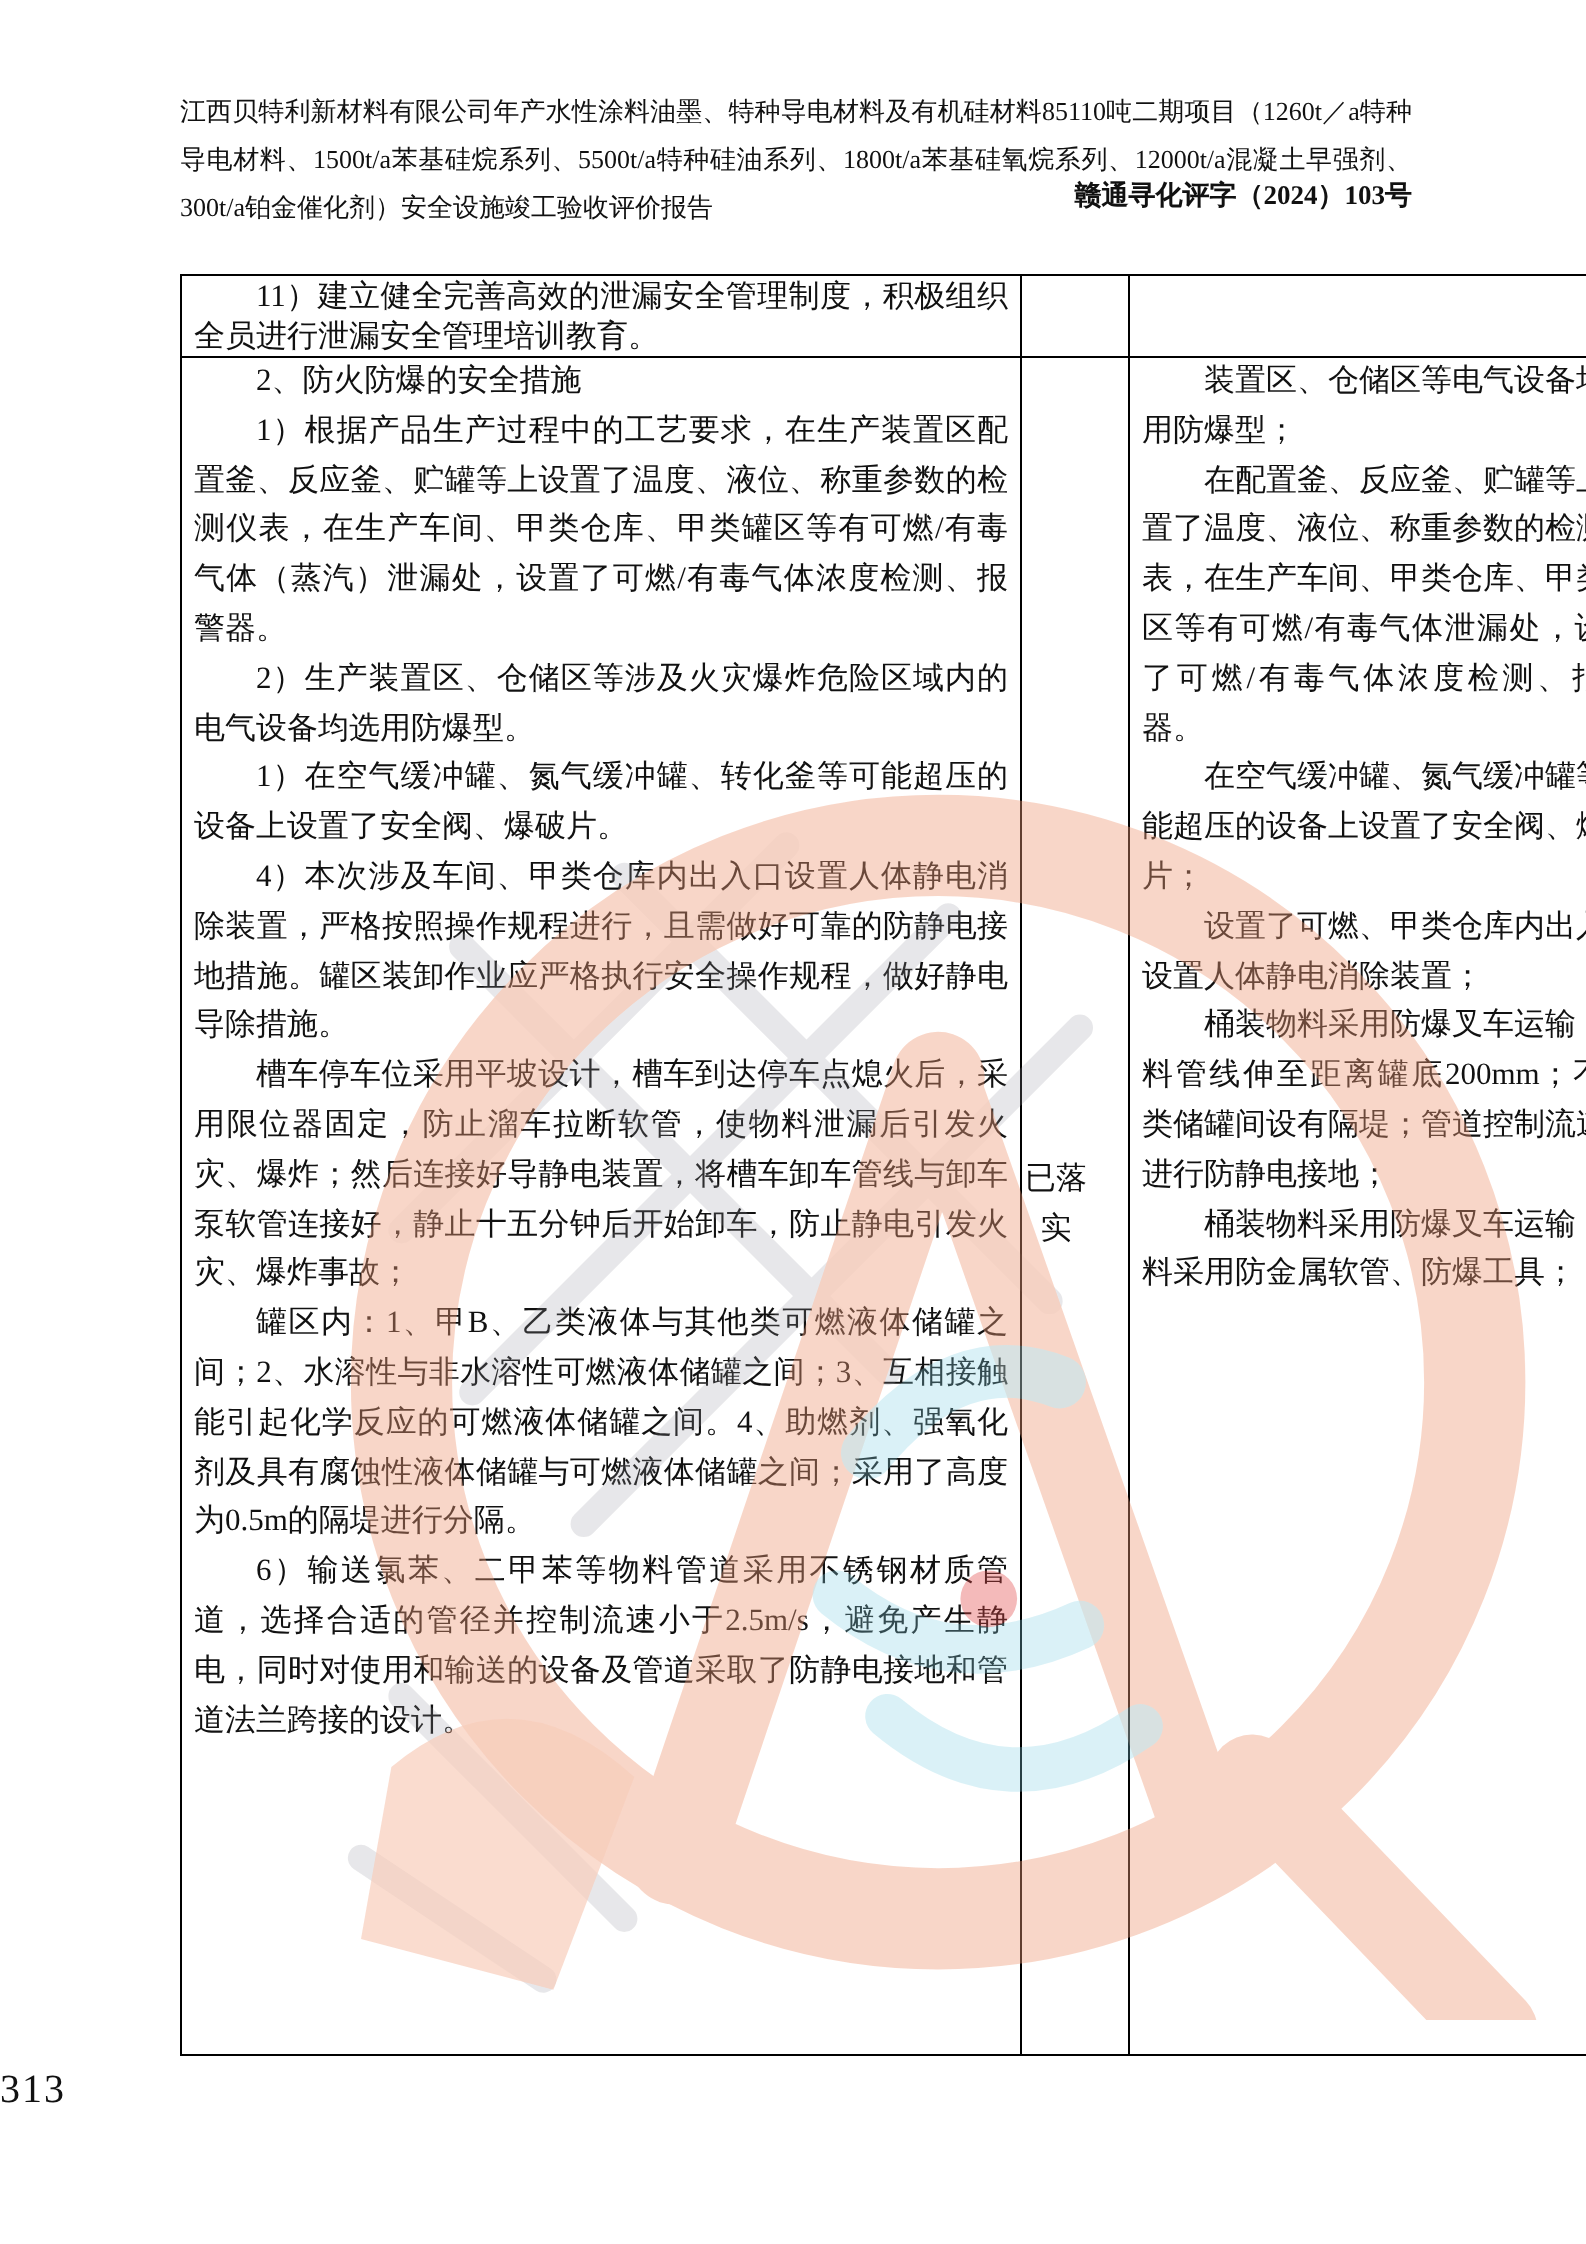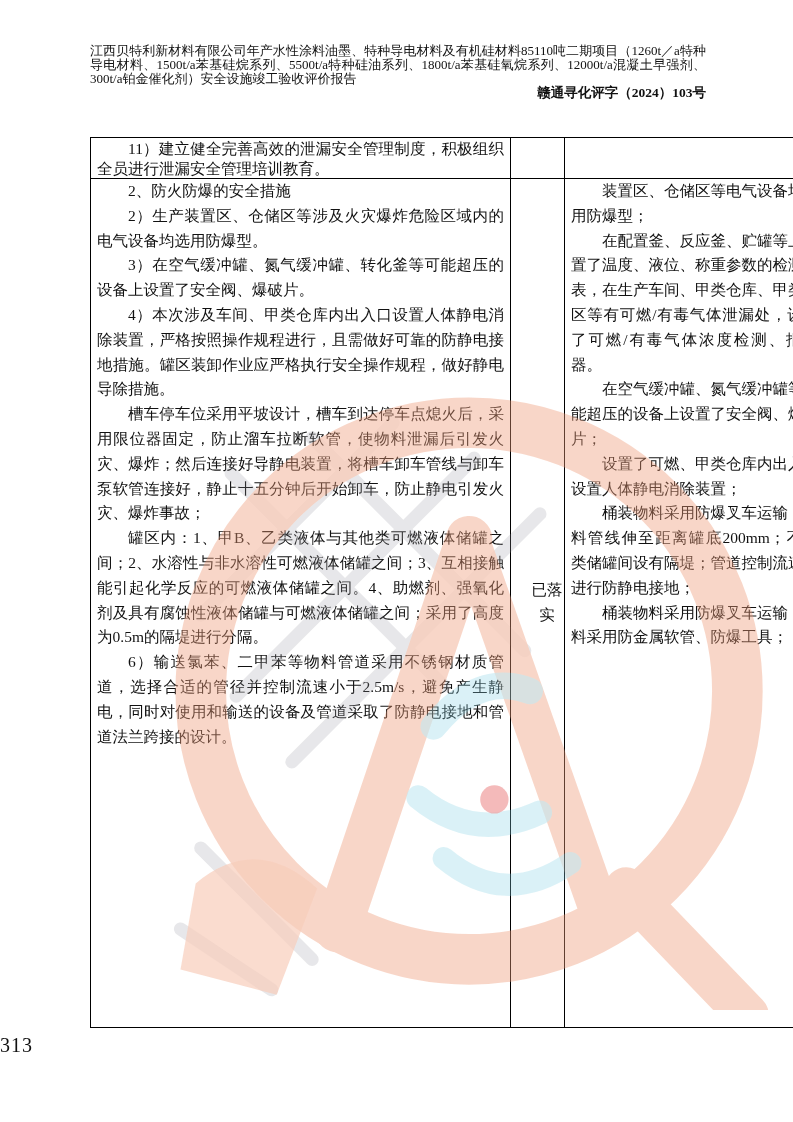--- a/index.html
+++ b/index.html
@@ -4,21 +4,21 @@
 <style>
   html,body{margin:0;padding:0;}
   body{
     width:793px;height:1122px;position:relative;overflow:hidden;
     background:#ffffff;color:#111;
     font-family:"Liberation Serif","DejaVu Serif",serif;
   }
   
   .header{
     position:absolute;left:90px;top:44px;width:616px;
-    font-size:13px;line-height:14px;text-align:justify;
+    font-size:13px;line-height:24px;text-align:justify;
     z-index:2;
   }
   .doc-number{
     position:absolute;right:0;top:42px;
     font-weight:bold;font-size:13.5px;white-space:nowrap;
     background:transparent;
   }
   
   .doc-table{
     position:absolute;left:90px;top:137px;width:736px;height:891px;
@@ -28,21 +28,21 @@
   }
   .trow{display:grid;grid-template-columns:419px 54px 1fr;min-height:0;}
   .c{
     box-sizing:border-box;overflow:hidden;min-height:0;
     padding:0 6px;
     font-size:15.5px;line-height:24.8px;text-align:justify;
   }
   .c-mid,.c-right{border-left:1px solid #000;}
   .r1 .c{border-bottom:1px solid #000;line-height:19.5px;padding-top:1px;}
   .para{margin:0;text-indent:2em;}
-  .c-mid{display:flex;align-items:center;justify-content:flex-end;padding:0;}
+  .c-mid{display:flex;align-items:center;justify-content:flex-start;padding:0;}
   .status{display:block;width:2.2em;text-align:center;}
   
   .page-number{
     position:absolute;left:0;right:0;top:1034px;text-align:left;
     font-size:20px;letter-spacing:1px;z-index:2;
   }
   
   .watermark{
     position:absolute;left:140px;top:362px;width:648px;height:648px;
     z-index:3;pointer-events:none;opacity:.5;
@@ -60,22 +60,23 @@
   <div class="trow r1">
     <div class="c c-left">
       <p class="para">11）建立健全完善高效的泄漏安全管理制度，积极组织全员进行泄漏安全管理培训教育。</p>
     </div>
     <div class="c c-mid"></div>
     <div class="c c-right"></div>
   </div>
   <div class="trow r2">
     <div class="c c-left">
         <p class="para">2、防火防爆的安全措施</p>
+        <p class="para">1）根据产品生产过程中的工艺要求，在生产装置区配置釜、反应釜、贮罐等上设置了温度、液位、称重参数的检测仪表，在生产车间、甲类仓库、甲类罐区等有可燃/有毒气体（蒸汽）泄漏处，设置了可燃/有毒气体浓度检测、报警器。</p>
         <p class="para">2）生产装置区、仓储区等涉及火灾爆炸危险区域内的电气设备均选用防爆型。</p>
-        <p class="para">3）在空气缓冲罐、氮气缓冲罐、转化釜等可能超压的设备上设置了安全阀、爆破片。</p>
+        <p class="para">1）在空气缓冲罐、氮气缓冲罐、转化釜等可能超压的设备上设置了安全阀、爆破片。</p>
         <p class="para">4）本次涉及车间、甲类仓库内出入口设置人体静电消除装置，严格按照操作规程进行，且需做好可靠的防静电接地措施。罐区装卸作业应严格执行安全操作规程，做好静电导除措施。</p>
         <p class="para">槽车停车位采用平坡设计，槽车到达停车点熄火后，采用限位器固定，防止溜车拉断软管，使物料泄漏后引发火灾、爆炸；然后连接好导静电装置，将槽车卸车管线与卸车泵软管连接好，静止十五分钟后开始卸车，防止静电引发火灾、爆炸事故；</p>
         <p class="para">罐区内：1、甲B、乙类液体与其他类可燃液体储罐之间；2、水溶性与非水溶性可燃液体储罐之间；3、互相接触能引起化学反应的可燃液体储罐之间。4、助燃剂、强氧化剂及具有腐蚀性液体储罐与可燃液体储罐之间；采用了高度为0.5m的隔堤进行分隔。</p>
         <p class="para">6）输送氯苯、二甲苯等物料管道采用不锈钢材质管道，选择合适的管径并控制流速小于2.5m/s，避免产生静电，同时对使用和输送的设备及管道采取了防静电接地和管道法兰跨接的设计。</p>
       </div>
     <div class="c c-mid">
       <span class="status">已落实</span>
     </div>
     <div class="c c-right">
         <p class="para">装置区、仓储区等电气设备均选用防爆型；</p>

